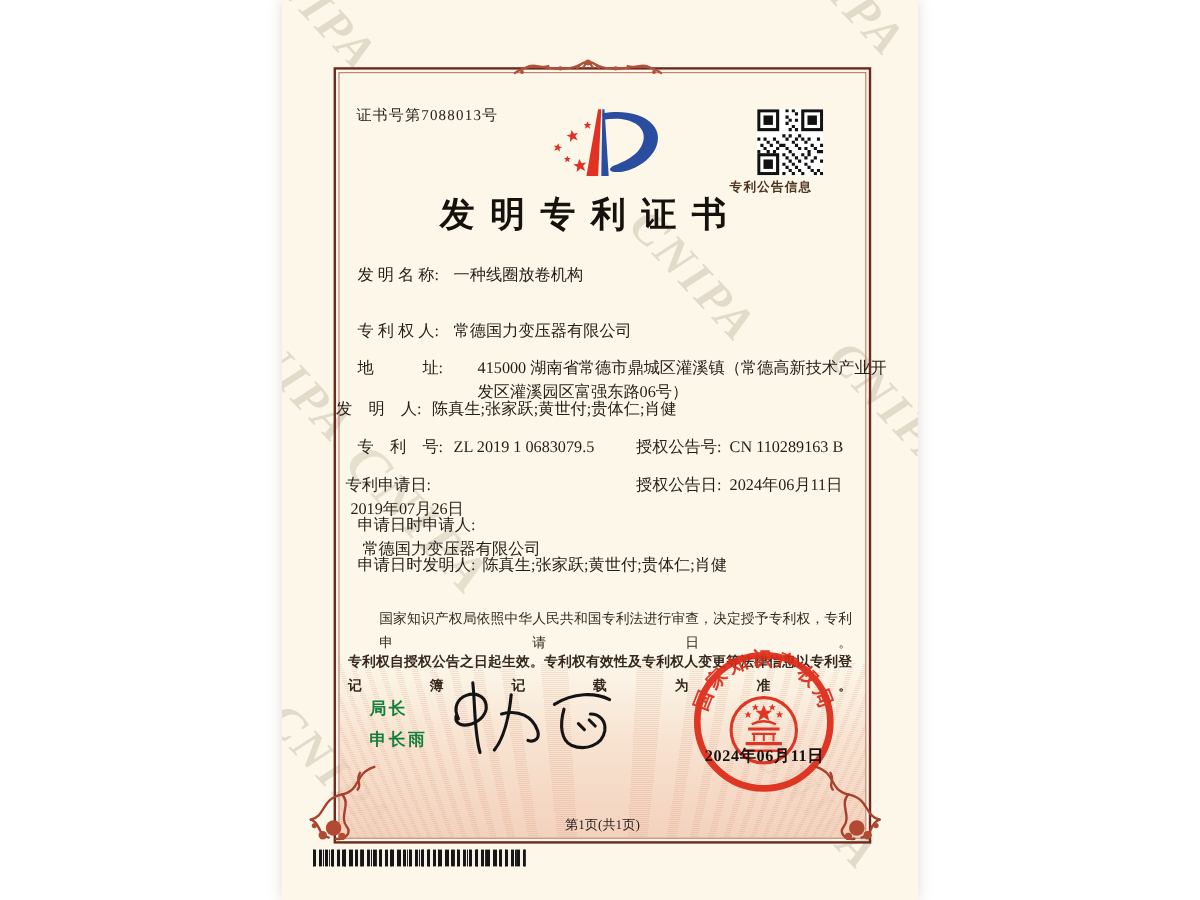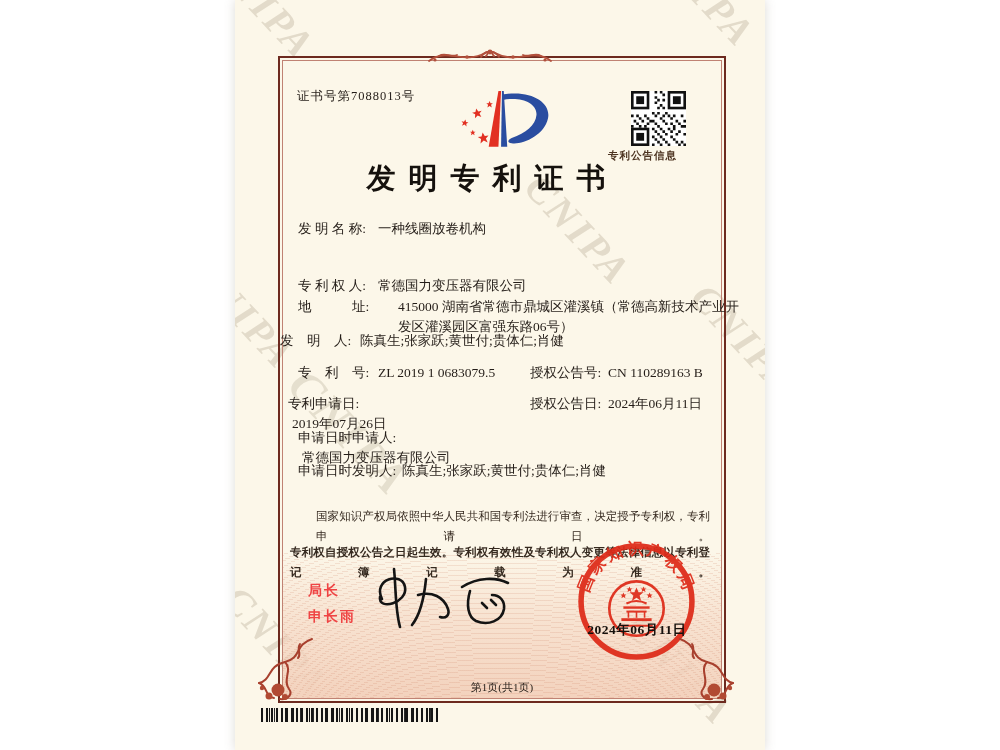--- a/index.html
+++ b/index.html
@@ -54,21 +54,21 @@
   .row .val{margin-left:4px;}
   .row.wide .lbl{width:100px;}
   .row.rcol{left:530px;align-items:center;}
   .row.rcol .lbl{width:74px;}
   .row.addr .val{width:346px;}
   .legal{position:absolute;left:290px;width:420px;font-size:11.5px;color:#35291f;
          text-align:justify;text-align-last:justify;line-height:20px;}
   .legal.l1{top:506px;padding-left:26px;width:394px;}
   .legal.l2{top:542px;font-weight:bold;}
   .officer{position:absolute;left:308px;font-family:"Liberation Sans",sans-serif;
-           font-size:14px;color:#ef4444;letter-spacing:2px;font-weight:600;}
+           font-size:14px;color:#15803d;letter-spacing:2px;font-weight:600;}
   .officer.t{top:582px;}
   .officer.n{top:608px;}
   .sig{position:absolute;left:358px;top:564px;width:160px;height:70px;}
   .seal{position:absolute;left:574px;top:539px;width:125px;height:125px;opacity:.93;}
   .seal-date{
     position:absolute;left:586px;top:621px;width:102px;text-align:center;
     font-size:13.5px;font-weight:700;color:#15100c;letter-spacing:.5px;
   }
   .pagefoot{position:absolute;left:278px;top:680px;width:448px;text-align:center;
             font-size:11px;color:#2a221c;}
@@ -148,21 +148,21 @@
     </svg>
   </div>
   <div class="qr-caption">专利公告信息</div>
 
   <div class="title">发明专利证书</div>
 
   <div class="row" style="left:298px;top:219px;">
     <span class="lbl">发 明 名 称:</span>
     <span class="val">一种线圈放卷机构</span>
   </div>
-  <div class="row" style="left:298px;top:276px;">
+  <div class="row" style="left:298px;top:266px;">
     <span class="lbl">专 利 权 人:</span>
     <span class="val">常德国力变压器有限公司</span>
   </div>
   <div class="row addr" style="left:298px;top:297px;gap:20px;">
     <span class="lbl">地　　　址:</span>
     <span class="val">415000 湖南省常德市鼎城区灌溪镇（常德高新技术产业开发区灌溪园区富强东路06号）</span>
   </div>
   <div class="row" style="left:280px;top:331px;">
     <span class="lbl">发　明　人:</span>
     <span class="val">陈真生;张家跃;黄世付;贵体仁;肖健</span>

